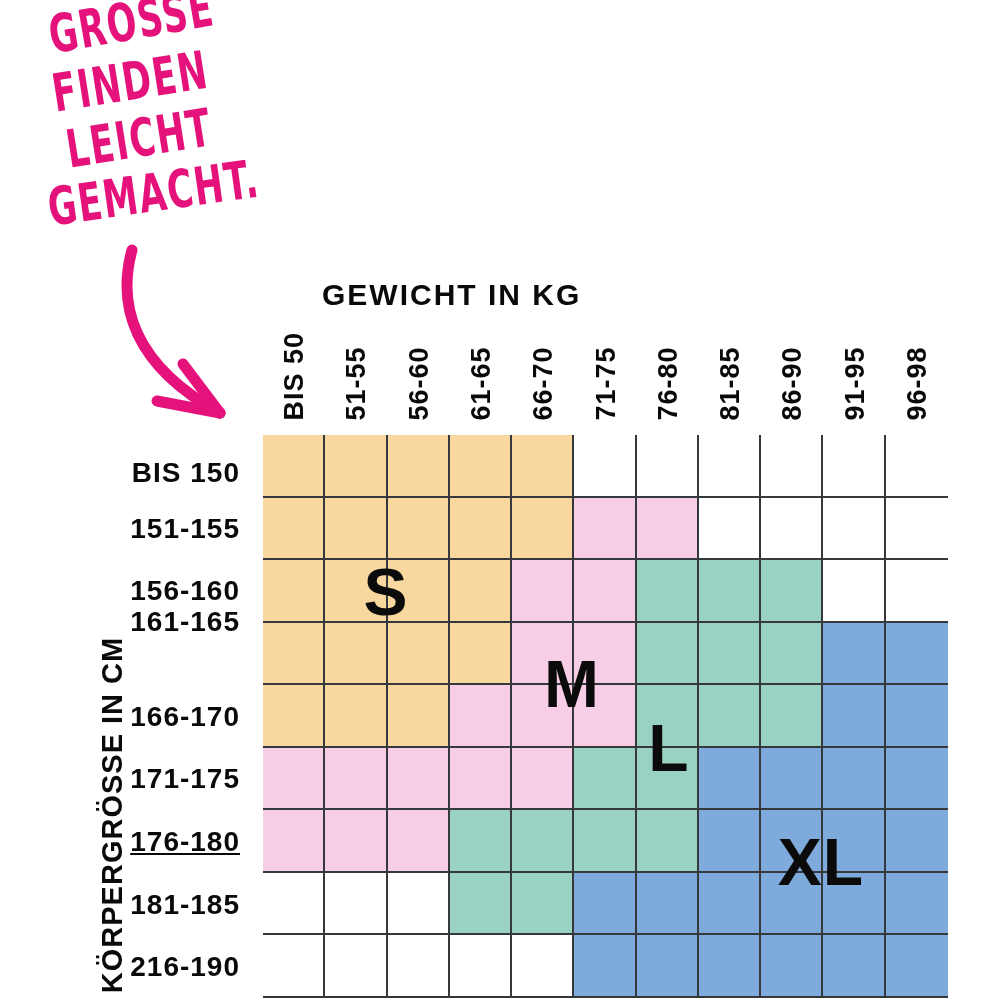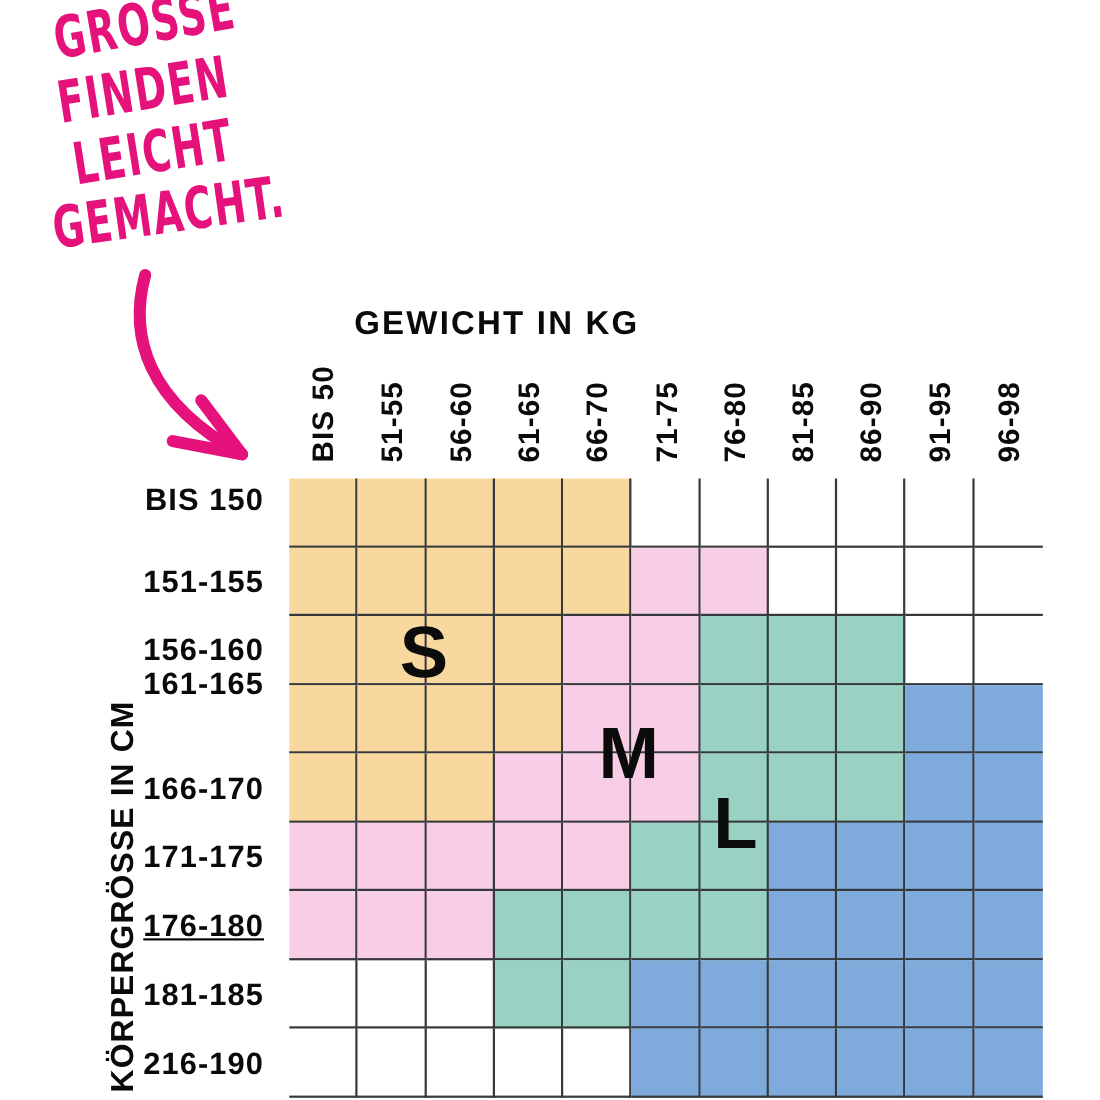--- a/index.html
+++ b/index.html
@@ -95,21 +95,21 @@
       <div class="collabel" style="left: 605.5px;">71-75</div>
       <div class="collabel" style="left: 667.773px;">76-80</div>
       <div class="collabel" style="left: 730.045px;">81-85</div>
       <div class="collabel" style="left: 792.318px;">86-90</div>
       <div class="collabel" style="left: 854.591px;">91-95</div>
       <div class="collabel" style="left: 916.864px;">96-98</div>
     </div>
 
   <div class="koerper-title">KÖRPERGRÖSSE IN CM</div>
   <div>
-      <div class="rowlabel" style="top: 438px;">BIS 150</div>
+      <div class="rowlabel" style="top: 456px;">BIS 150</div>
       <div class="rowlabel" style="top: 511.833px;">151-155</div>
       <div class="rowlabel" style="top: 574.389px;">156-160</div>
       <div class="rowlabel" style="top: 605px;">161-165</div>
       <div class="rowlabel" style="top: 699.5px;">166-170</div>
       <div class="rowlabel" style="top: 762.056px;">171-175</div>
       <div class="rowlabel" style="top: 824.611px; text-decoration: underline;">176-180</div>
       <div class="rowlabel" style="top: 888px;">181-185</div>
       <div class="rowlabel" style="top: 949.722px;">216-190</div>
     </div>
 
@@ -211,14 +211,15 @@
       <div class="cell" style="background: rgb(127, 170, 220);"></div>
       <div class="cell" style="background: rgb(127, 170, 220);"></div>
       <div class="cell" style="background: rgb(127, 170, 220);"></div>
       <div class="cell" style="background: rgb(127, 170, 220);"></div>
       <div class="cell last-col" style="background: rgb(127, 170, 220);"></div>
     </div>
 
   <div class="size-letter size-s">S</div>
   <div class="size-letter size-m">M</div>
   <div class="size-letter size-l">L</div>
+  <div class="size-letter size-xl">XL</div>
 
 </div>
 
 </body></html>

